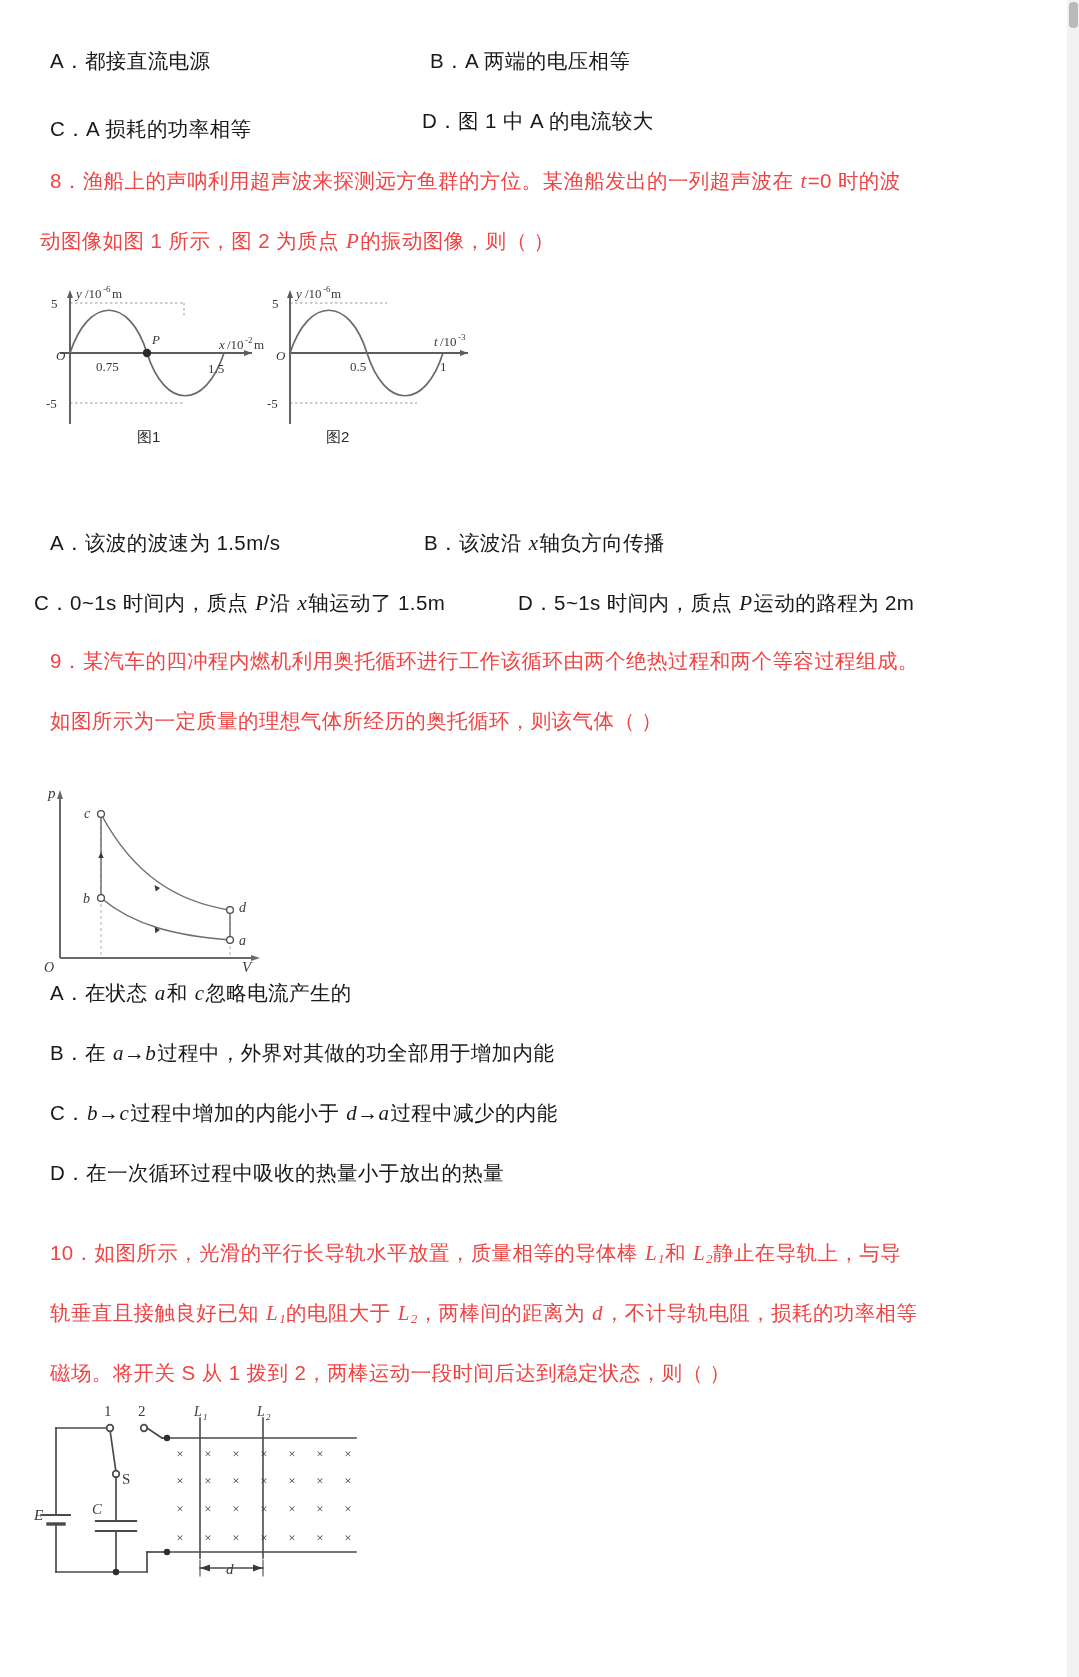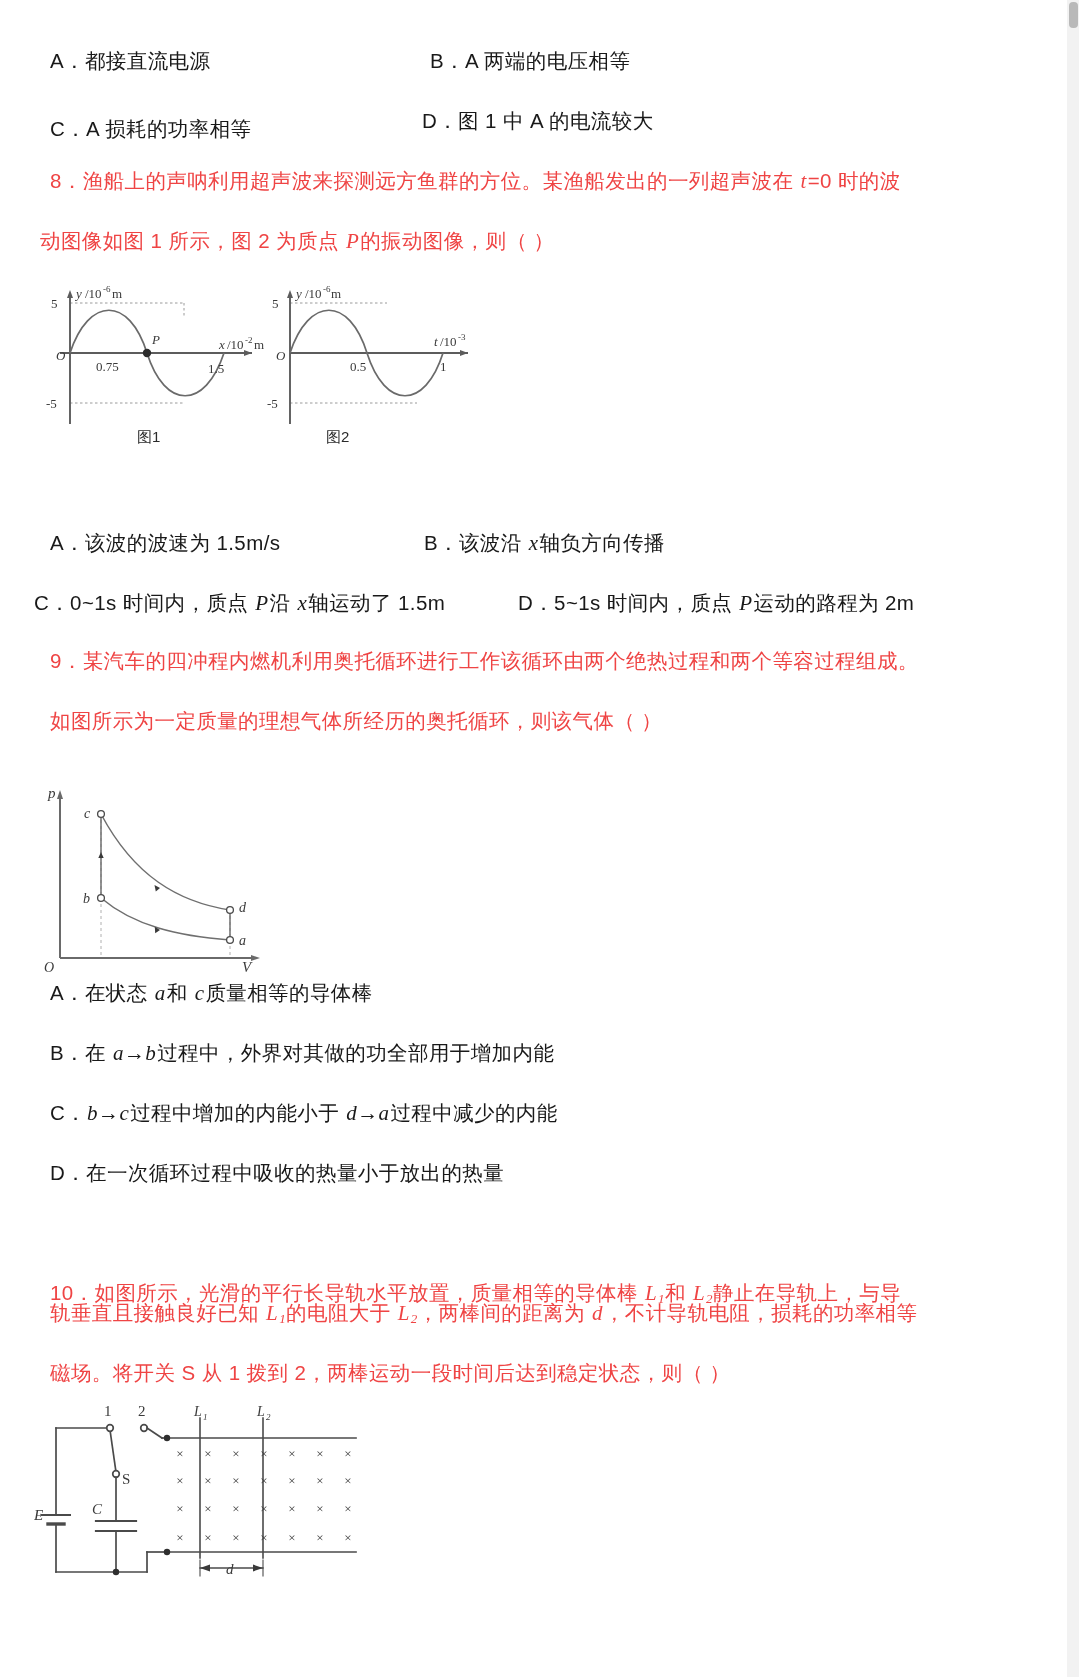--- a/index.html
+++ b/index.html
@@ -210,31 +210,31 @@
       <text x="204" y="192" font-size="15" font-style="italic">V</text>
       <text x="6" y="192" font-size="14" font-style="italic">O</text>
       <text x="46" y="38" font-size="14" font-style="italic">c</text>
       <text x="45" y="123" font-size="14" font-style="italic">b</text>
       <text x="201" y="132" font-size="14" font-style="italic">d</text>
       <text x="201" y="165" font-size="14" font-style="italic">a</text>
     </svg>
   </div>
 
   <div class="opt" style="left:50px; top:980px;">
-    <span>A．在状态 </span><em class="v">a</em><span>和 </span><em class="v">c</em><span>质量相等的导体棒</span>
+    <span>A．在状态 </span><em class="v">a</em><span>和 </span><em class="v">c</em><span>忽略电流产生的</span>
   </div>
   <div class="opt" style="left:50px; top:1040px;">
     <span>B．在 </span><em class="v">a→b</em><span>过程中，外界对其做的功全部用于增加内能</span>
   </div>
   <div class="opt" style="left:50px; top:1100px;">
     <span>C．</span><em class="v">b→c</em><span>过程中增加的内能小于 </span><em class="v">d→a</em><span>过程中减少的内能</span>
   </div>
   <div class="opt" style="left:50px; top:1160px;">D．在一次循环过程中吸收的热量小于放出的热量</div>
 
-  <div class="qline" style="left:50px; top:1280px;">
+  <div class="qline" style="left:50px; top:1240px;">
     <span>10．如图所示，光滑的平行长导轨水平放置，质量相等的导体棒 </span><em class="v">L</em><span class="sub">1</span><span>和 </span><em class="v">L</em><span class="sub">2</span><span>静止在导轨上，与导</span>
   </div>
   <div class="qline" style="left:50px; top:1300px;">
     <span>轨垂直且接触良好已知 </span><em class="v">L</em><span class="sub">1</span><span>的电阻大于 </span><em class="v">L</em><span class="sub">2</span><span>，两棒间的距离为 </span><em class="v">d</em><span>，不计导轨电阻，损耗的功率相等</span>
   </div>
   <div class="qline" style="left:50px; top:1360px;">磁场。将开关 S 从 1 拨到 2，两棒运动一段时间后达到稳定状态，则（        ）</div>
 
   <div class="figwrap" style="left:34px; top:1400px;">
     <svg width="330" height="265" viewBox="0 0 330 265">
       <g stroke="#4a4a4a" stroke-width="1.7" fill="none" stroke-linecap="square">

